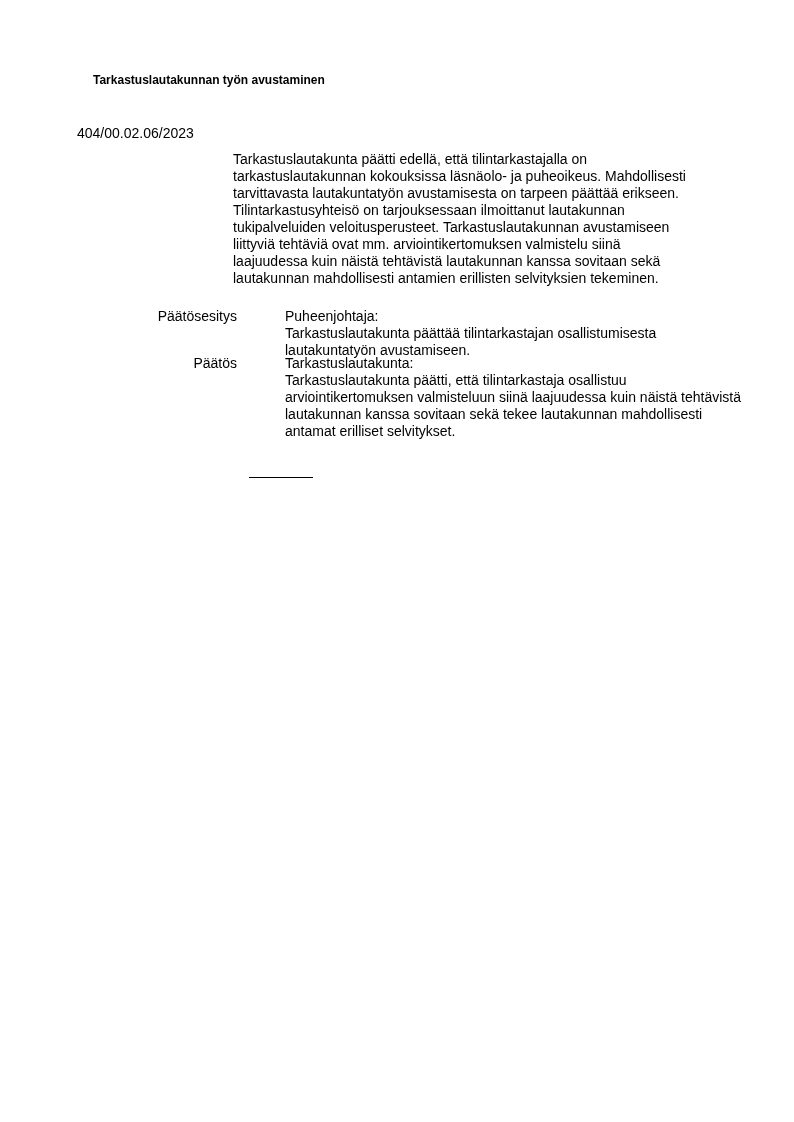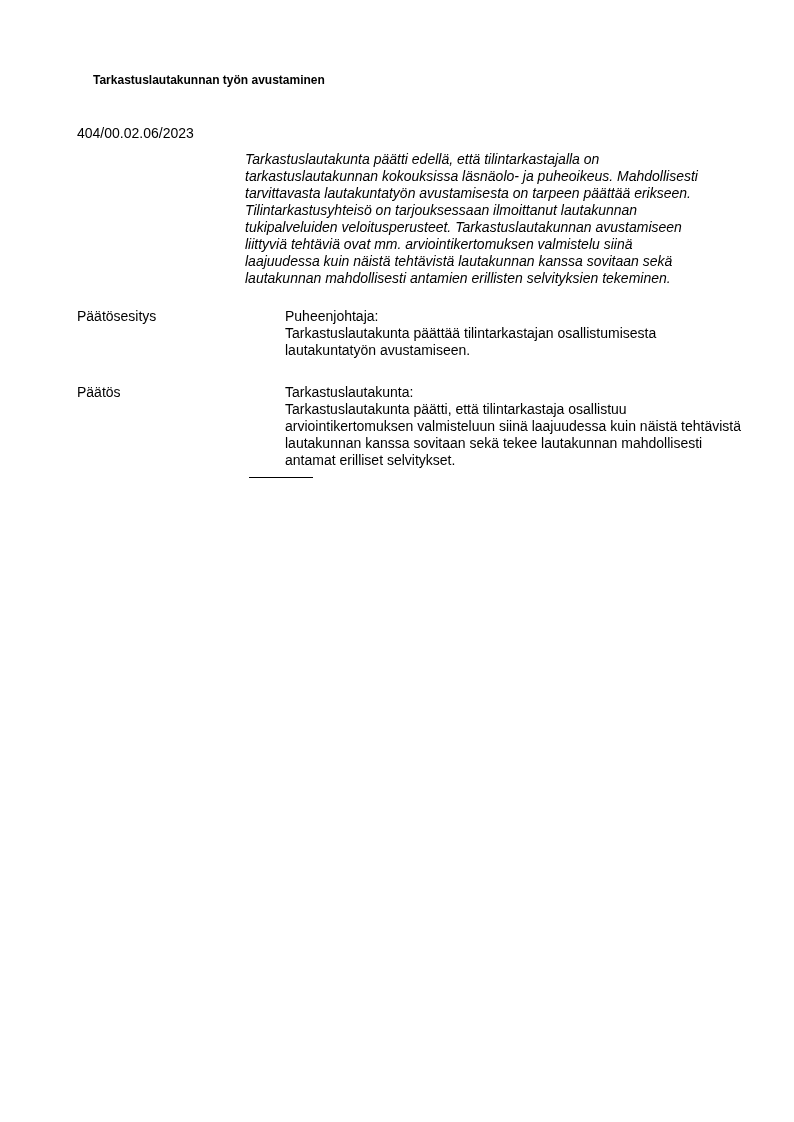--- a/index.html
+++ b/index.html
@@ -28,41 +28,41 @@
     margin-left: 16px;
   }
   .meta-block {
     position: absolute;
     left: 77px;
     top: 108px;
     white-space: pre-line;
   }
   .body-paragraph {
     position: absolute;
-    left: 245px;
+    left: 233px;
     top: 151px;
     width: 530px;
     white-space: pre-line;
-    font-style: italic;
   }
   .section-label {
     position: absolute;
     left: 77px;
     width: 160px;
     white-space: pre-line;
+    text-align: right;
   }
   .section-body {
     position: absolute;
     left: 249px;
     width: 530px;
     white-space: pre-line;
     margin-left: 36px;
   }
   .row-paatosesitys { top: 308px; }
-  .row-paatos { top: 384px; }
+  .row-paatos { top: 355px; }
   .end-divider {
     position: absolute;
     left: 249px;
     top: 477px;
     width: 64px;
     height: 0;
     border-top: 1.5px solid #000000;
   }
 </style>
 </head>

